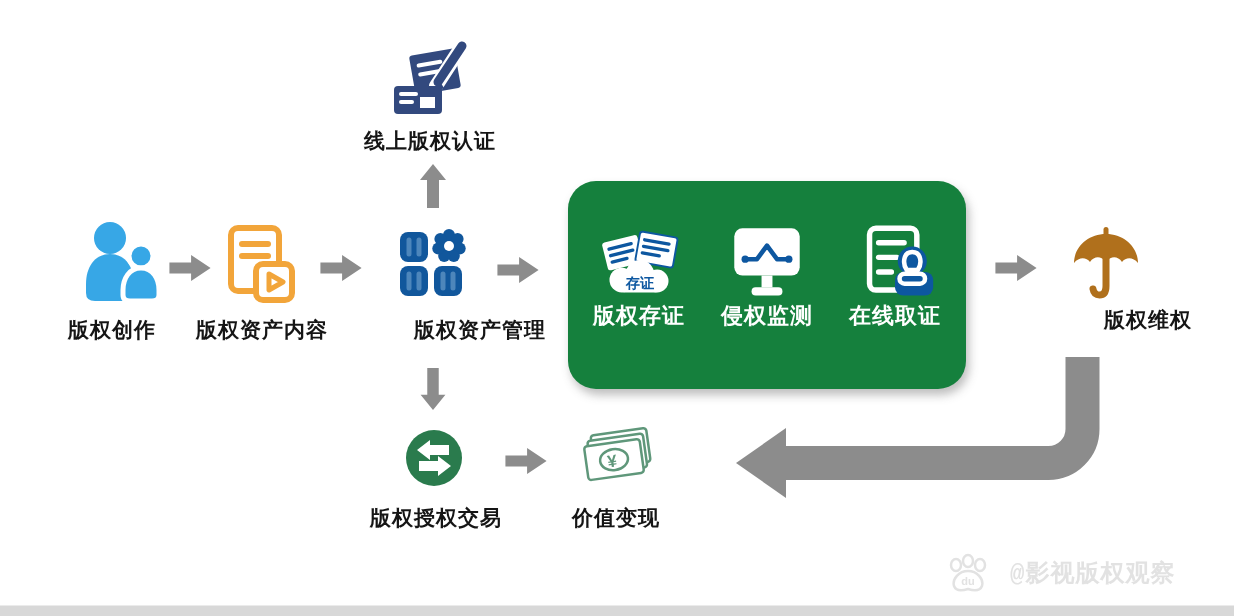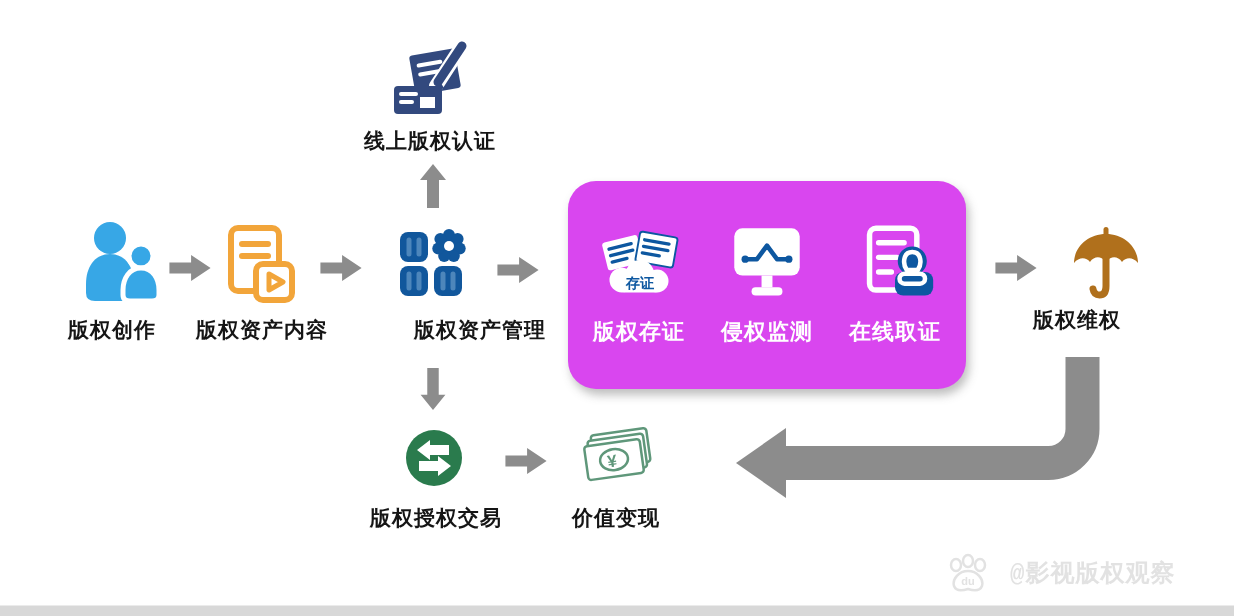--- a/index.html
+++ b/index.html
@@ -16,38 +16,38 @@
     color:#151515;
     letter-spacing:1px;
   }
   .arr{fill:#8c8c8c;}
   .bigarrow{fill:none;stroke:#8c8c8c;stroke-width:34;}
   .bighead{fill:#8c8c8c;}
 
   .platform-box{
     position:absolute;
     left:568px;top:181px;width:398px;height:208px;
-    background:#d946ef;
+    background:#15803d;
     border-radius:28px;
     box-shadow:3px 6px 10px rgba(70,70,70,0.35);
     display:flex;
     justify-content:center;
     align-items:flex-start;
     gap:26px;
     padding-top:40px;
     box-sizing:border-box;
   }
   .platform-item{
     width:102px;
     display:flex;
     flex-direction:column;
     align-items:center;
   }
   .platform-item .box-label{
-    margin-top:16px;
+    margin-top:0;
     font-size:22px;
     font-weight:bold;
     color:#ffffff;
     white-space:nowrap;
     letter-spacing:1px;
   }
 
   .watermark{
     position:absolute;
     left:946px;top:552px;
@@ -233,21 +233,21 @@
     <polygon points="0,7 20,7 20,0 38,12 20,24 20,17 0,17"></polygon>
   </svg>
 
   <svg class="abs" style="left:1070px;top:224px;" width="72" height="80" viewBox="0 0 72 80">
     <g fill="#b0701c">
       <rect x="33.5" y="3" width="5" height="10" rx="2.5"></rect>
       <path d="M36,10 C17,10 4,24 4,39 C9,33 16,33 20,38 C24,32 31,32 35,37 C36,36 36,36 37,37 C41,32 48,32 52,38 C56,33 63,33 68,39 C68,24 55,10 36,10 Z"></path>
     </g>
     <path d="M36,34 L36,62 Q36,71 29.5,71 Q24,71 23,65" fill="none" stroke="#b0701c" stroke-width="7" stroke-linecap="round"></path>
   </svg>
-  <div class="label" style="left:1077px;top:306px;">版权维权</div>
+  <div class="label" style="left:1148px;top:306px;">版权维权</div>
 
   <svg class="abs" style="left:730px;top:348px;" width="382" height="158" viewBox="0 0 382 158">
     <path class="bigarrow" d="M352.5,9 L352.5,81 A34,34 0 0 1 318.5,115 L56,115"></path>
     <polygon class="bighead" points="6,115 56,80 56,150"></polygon>
   </svg>
 
   <svg class="abs" style="left:404px;top:428px;" width="60" height="60" viewBox="0 0 60 60">
     <circle cx="30" cy="30" r="28" fill="#2a7b4d"></circle>
     <polygon points="13,22 26,12 26,17 45,17 45,27 26,27 26,32" fill="#ffffff"></polygon>
     <polygon points="47,38 34,28 34,33 15,33 15,43 34,43 34,48" fill="#ffffff"></polygon>

